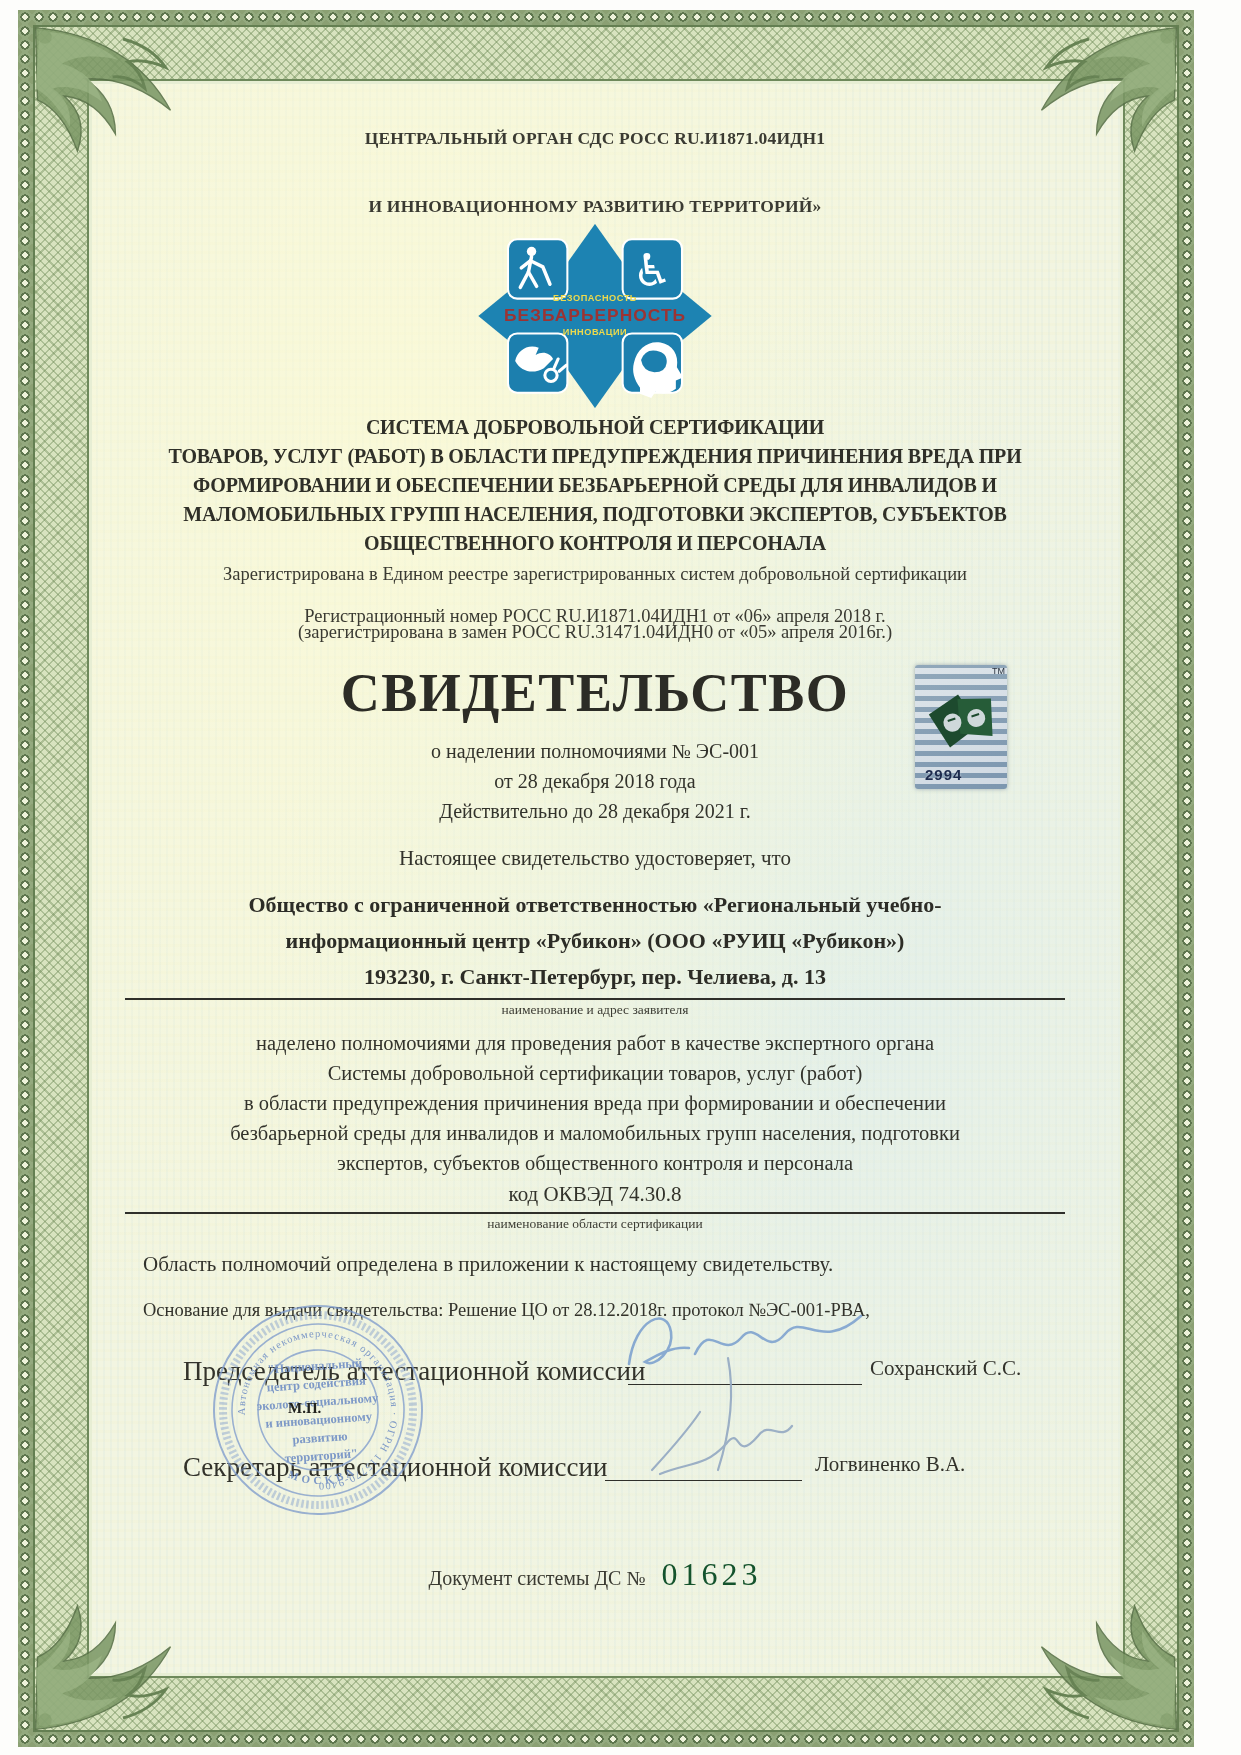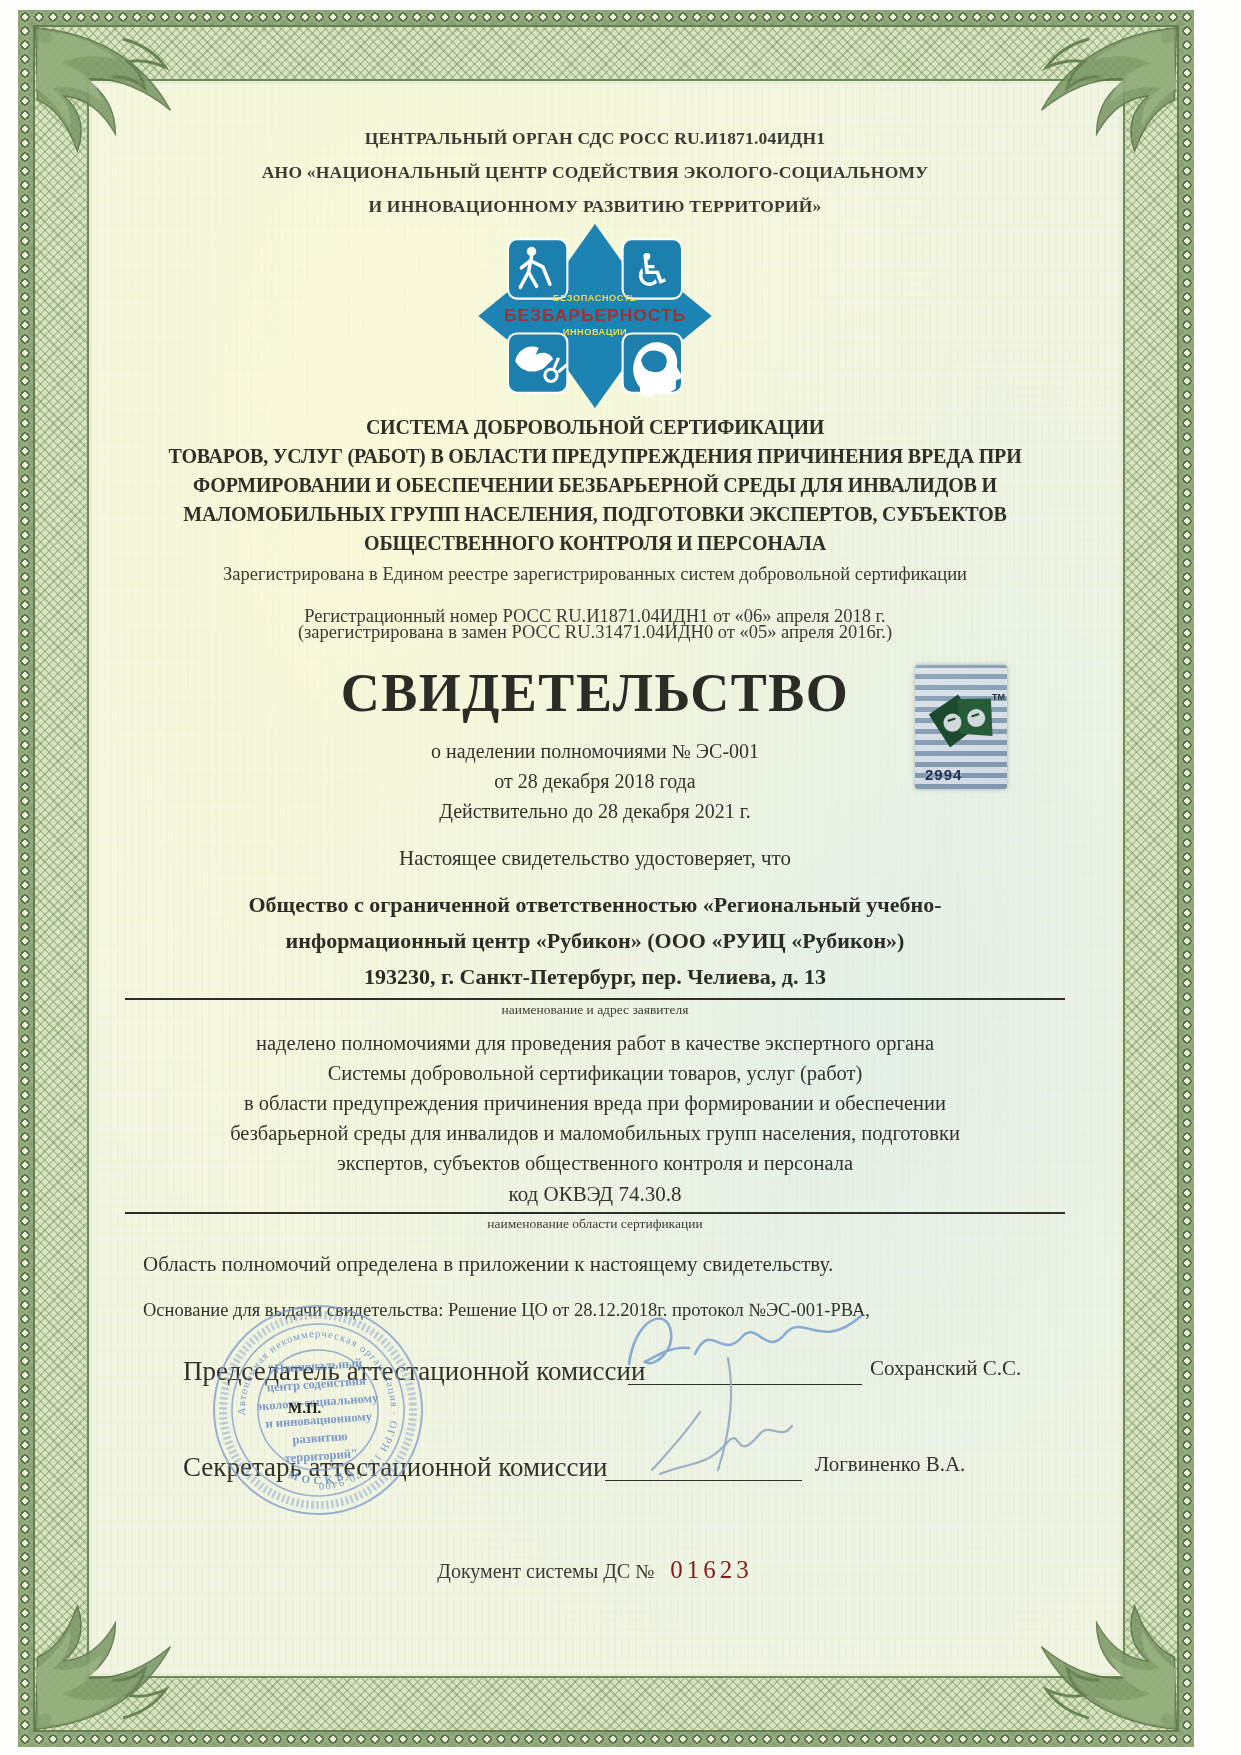--- a/index.html
+++ b/index.html
@@ -45,29 +45,29 @@
   .okved{font-size:21px;}
   .left-line{position:absolute;left:48px;text-align:left;}
   .scope-note{font-size:21px;}
   .basis{font-size:18.5px;}
   .sig-label{position:absolute;font-size:27px;z-index:3;}
   .sig-name{position:absolute;font-size:21px;}
   .sig-rule{position:absolute;height:0;border-top:1.6px solid #2f2f2a;}
   .mp{position:absolute;font-weight:bold;font-size:15px;color:#22221e;z-index:8;}
   .sig-svg{position:absolute;z-index:4;}
   .footer-row{position:absolute;left:0;width:100%;text-align:center;font-size:20px;color:#3a3a32;}
-  .footer-num{color:#7f1d1d;font-size:25px;letter-spacing:4px;margin-left:16px;}
+  .footer-num{color:#14532d;font-size:32px;letter-spacing:4px;margin-left:16px;}
   
   .holo{position:absolute;left:820px;top:665px;width:92px;height:124px;z-index:5;
     background:
       repeating-linear-gradient(0deg,rgba(96,130,160,.55) 0 5px,rgba(225,232,238,.75) 5px 11px),
       linear-gradient(160deg,#cdd6da,#9fb0c2);
     border-radius:3px;box-shadow:0 0 4px rgba(90,110,130,.5);}
   .holo-tm{position:absolute;right:2px;top:1px;font-family:"Liberation Sans",sans-serif;
-    font-size:9px;font-weight:bold;color:#2a3340;margin-top:26px;}
+    font-size:9px;font-weight:normal;color:#2a3340;}
   .holo-num{position:absolute;left:10px;bottom:6px;font-family:"Liberation Sans",sans-serif;
     font-size:15px;font-weight:bold;color:#1d2b4e;letter-spacing:1px;text-shadow:0 0 2px #cfd8e2;}
   .stamp{position:absolute;left:113px;top:1300px;z-index:7;opacity:.88;transform:rotate(-4deg);}
   .logo-wrap{position:absolute;left:0;top:224px;width:100%;text-align:center;}
 </style>
 </head>
 <body>
 
 <div class="stage">
 
@@ -107,21 +107,20 @@
         <path d="M12,12 C40,12 70,22 95,42 C70,36 50,38 36,46 C58,52 72,66 78,86 C60,72 42,68 26,72 C40,82 46,96 44,112 C32,92 20,78 8,72 Z" fill="#97b080" opacity=".85"></path>
         <circle cx="18" cy="18" r="7" fill="#87a271"></circle>
         <path d="M100,20 q30,8 45,30 q-22,-10 -40,-6 q14,10 18,28 q-16,-14 -34,-12" fill="none" stroke="#637f50" stroke-width="3"></path>
       </g>
     </svg>
   </div>
 
   <div class="content">
 
     <div class="cline header-line" style="top:128px">ЦЕНТРАЛЬНЫЙ ОРГАН СДС РОСС RU.И1871.04ИДН1</div>
-    <div class="cline header-line" style="top:162px">АНО «НАЦИОНАЛЬНЫЙ ЦЕНТР СОДЕЙСТВИЯ ЭКОЛОГО-СОЦИАЛЬНОМУ</div>
     <div class="cline header-line" style="top:196px">И ИННОВАЦИОННОМУ РАЗВИТИЮ ТЕРРИТОРИЙ»</div>
 
     <div class="logo-wrap">
       <svg width="262" height="184" viewBox="0 0 256 176" xmlns="http://www.w3.org/2000/svg">
         <polygon points="14,88 48,60 208,60 242,88 208,116 48,116" fill="#1d83b2"></polygon>
         <polygon points="128,-2 192,88 128,178 64,88" fill="#1d83b2"></polygon>
         <g>
           <rect x="43" y="13" width="58" height="58" rx="9" fill="#1c7fae" stroke="#fff" stroke-width="2"></rect>
           <circle cx="66" cy="25" r="4.6" fill="#fff"></circle>
           <g stroke="#fff" stroke-width="3.4" stroke-linecap="round" fill="none">

